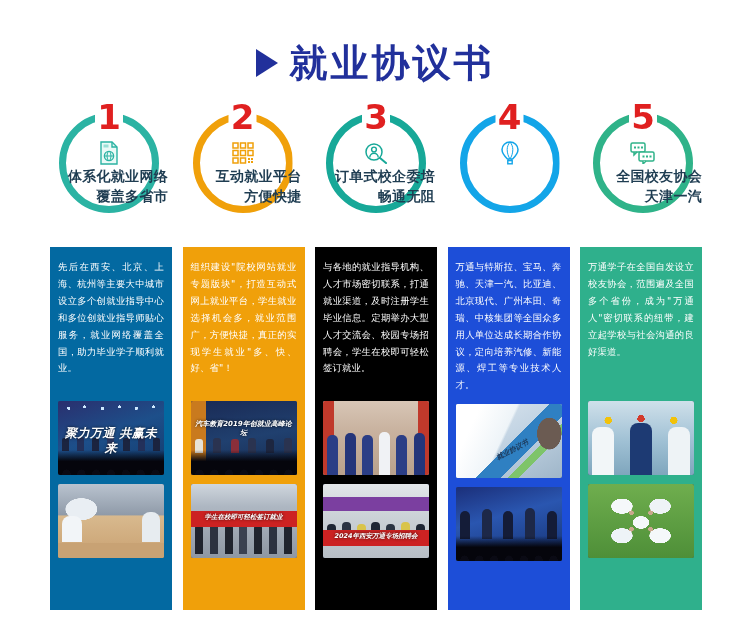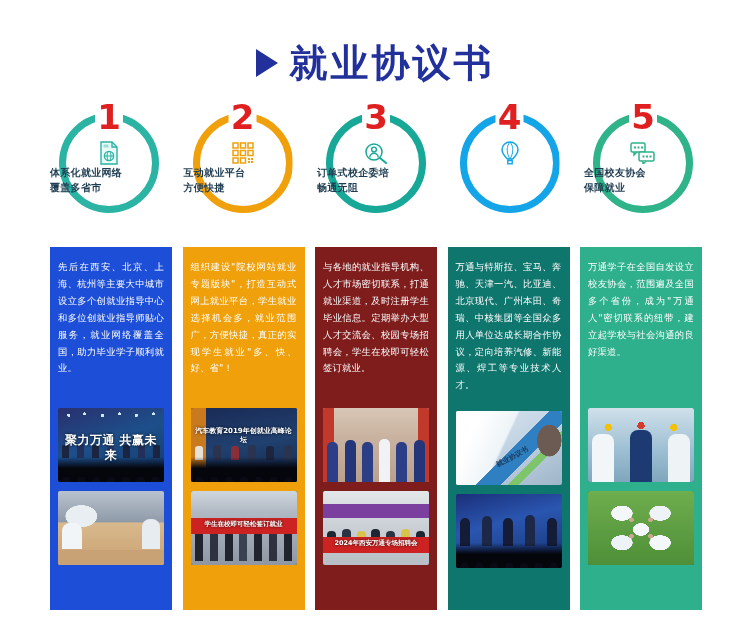--- a/index.html
+++ b/index.html
@@ -42,43 +42,43 @@
   .num {
     position: absolute; left: 0; top: -4px; width: 118px; text-align: center;
     font-size: 34px; font-weight: bold; color: #e02020; line-height: 1;
     z-index: 3;
   }
   .b-icon {
     position: absolute; left: 0; top: 36px; width: 118px;
     display: flex; justify-content: center; align-items: center; height: 26px;
   }
   .b-label {
-    position: absolute; left: 0; top: 62px; width: 118px; text-align: left;
-    font-size: 10px; font-weight: bold; color: #1f3d52; line-height: 1.45;
+    position: absolute; left: 0; top: 62px; width: 118px; text-align: right;
+    font-size: 14px; font-weight: bold; color: #1f3d52; line-height: 1.45;
     letter-spacing: .3px;
   }
   .b-label span { display: block; }
 
   
   .cols {
     position: absolute; left: 50px; top: 247px; width: 652px; height: 363px;
     display: flex; justify-content: space-between;
   }
   .col {
     width: 122px; height: 363px;
     display: flex; flex-direction: column; align-items: center;
     padding: 12px 0 0 0;
   }
   .col-text {
     width: 106px;
     font-size: 9.3px; color: #ffffff; line-height: 1.82;
     text-align: justify; letter-spacing: .2px;
     min-height: 132px;
   }
-  .photos { width: 106px; margin-top: 17px; }
+  .photos { width: 106px; margin-top: 10px; font-style: italic; }
   .photo {
     width: 106px; height: 74px; margin-bottom: 9px;
     border-radius: 2px; overflow: hidden; position: relative;
     background: #3a4a6a;
   }
   .photo .cap {
     position: absolute; left: 0; width: 100%; text-align: center;
     font-size: 7px; font-weight: bold; color: #fff;
     text-shadow: 0 0 3px rgba(0,0,0,.85);
     line-height: 1.2; padding: 0 2px;
@@ -212,28 +212,28 @@
           <path d="M13 19l0 3 3-3" fill="#fff" stroke="#2fb389" stroke-width="1.5"></path>
           <g fill="#2fb389">
               <rect x="12.5" y="13.5" width="2" height="2"></rect>
               <rect x="16" y="13.5" width="2" height="2"></rect>
               <rect x="19.5" y="13.5" width="2" height="2"></rect>
             </g>
         </svg>
       </div>
       <div class="b-label">
         <span>全国校友协会</span>
-        <span>保障就业</span>
+        <span>天津一汽</span>
       </div>
     </div>
   </div>
 
   <div class="cols">
 
-    <div class="col" style="background:#1d4ed8">
+    <div class="col" style="background:#0369a1">
       <div class="col-text">先后在西安、北京、上海、杭州等主要大中城市设立多个创就业指导中心和多位创就业指导师贴心服务，就业网络覆盖全国，助力毕业学子顺利就业。</div>
       <div class="photos">
         <div class="photo">
           <div class="sc" style="background:linear-gradient(160deg,#2a2f6e 0%,#1d4f8a 45%,#123a6b 100%)"></div>
           <div class="sc" style="background:
               radial-gradient(circle 3px at 10% 10%, #cfe9ff 50%, transparent 52%),
               radial-gradient(circle 3px at 25% 8%, #cfe9ff 50%, transparent 52%),
               radial-gradient(circle 3px at 42% 10%, #cfe9ff 50%, transparent 52%),
               radial-gradient(circle 3px at 58% 8%, #cfe9ff 50%, transparent 52%),
               radial-gradient(circle 3px at 74% 10%, #cfe9ff 50%, transparent 52%),
@@ -289,21 +289,21 @@
             <i style="width:8px;height:30px;background:#20242e;border-radius:4px 4px 0 0"></i>
             <i style="width:8px;height:32px;background:#2c3240;border-radius:4px 4px 0 0"></i>
             <i style="width:8px;height:30px;background:#20242e;border-radius:4px 4px 0 0"></i>
           </div>
           <div class="sc" style="background:linear-gradient(to bottom, transparent 36%, #cc2222 36%, #cc2222 58%, transparent 58%)"></div>
           <div class="cap" style="top:40%; font-size:6.5px;">学生在校即可轻松签订就业</div>
         </div>
       </div>
     </div>
 
-    <div class="col" style="background:#7f1d1d">
+    <div class="col" style="background:#000000">
       <div class="col-text">与各地的就业指导机构、人才市场密切联系，打通就业渠道，及时注册学生毕业信息。定期举办大型人才交流会、校园专场招聘会，学生在校即可轻松签订就业。</div>
       <div class="photos">
         <div class="photo">
           <div class="sc" style="background:linear-gradient(180deg,#d8c6b6 0%,#c9b3a0 38%,#b9a18c 100%)"></div>
           <div class="sc" style="background:linear-gradient(90deg,#c0392b 0 10%,transparent 10% 90%,#c0392b 90%)"></div>
           <div class="rowfig" style="bottom:0;">
             <i style="width:11px;height:40px;background:#2b3e86;border-radius:5px 5px 0 0"></i>
             <i style="width:11px;height:42px;background:#24357a;border-radius:5px 5px 0 0"></i>
             <i style="width:11px;height:40px;background:#2b3e86;border-radius:5px 5px 0 0"></i>
             <i style="width:11px;height:43px;background:#f0f2f5;border-radius:5px 5px 0 0"></i>
@@ -322,21 +322,21 @@
             <i style="width:9px;height:22px;background:#2a3342;border-radius:4px 4px 0 0"></i>
             <i style="width:9px;height:24px;background:#d9c44a;border-radius:4px 4px 0 0"></i>
             <i style="width:9px;height:22px;background:#1e2634;border-radius:4px 4px 0 0"></i>
           </div>
           <div class="sc" style="background:linear-gradient(to bottom, transparent 62%, #cc2222 62%, #cc2222 84%, transparent 84%)"></div>
           <div class="cap" style="top:66%; font-size:6.5px;">2024年西安万通专场招聘会</div>
         </div>
       </div>
     </div>
 
-    <div class="col" style="background:#0f766e">
+    <div class="col" style="background:#1d4ed8">
       <div class="col-text">万通与特斯拉、宝马、奔驰、天津一汽、比亚迪、北京现代、广州本田、奇瑞、中核集团等全国众多用人单位达成长期合作协议，定向培养汽修、新能源、焊工等专业技术人才。</div>
       <div class="photos">
         <div class="photo">
           <div class="sc" style="background:linear-gradient(150deg,#dfe8ef 0%,#c4d5e4 45%,#9fb6c9 100%)"></div>
           <div class="sc" style="background:linear-gradient(115deg, #ffffff 18%, #eef4f8 44%, transparent 46%)"></div>
           <div class="sc" style="background:
               linear-gradient(135deg, transparent 52%, #2f80c2 52%, #2f80c2 66%, transparent 66%),
               linear-gradient(135deg, transparent 70%, #7ec46a 70%, #7ec46a 76%, transparent 76%)"></div>
           <div class="sc" style="background:radial-gradient(ellipse 20px 26px at 88% 40%, #6b5b52 60%, transparent 62%)"></div>
           <div class="cap" style="top:56%; left:30%; width:48%; font-size:7px; transform:rotate(-28deg); color:#1d3a5c; text-shadow:none;">就业协议书</div>

